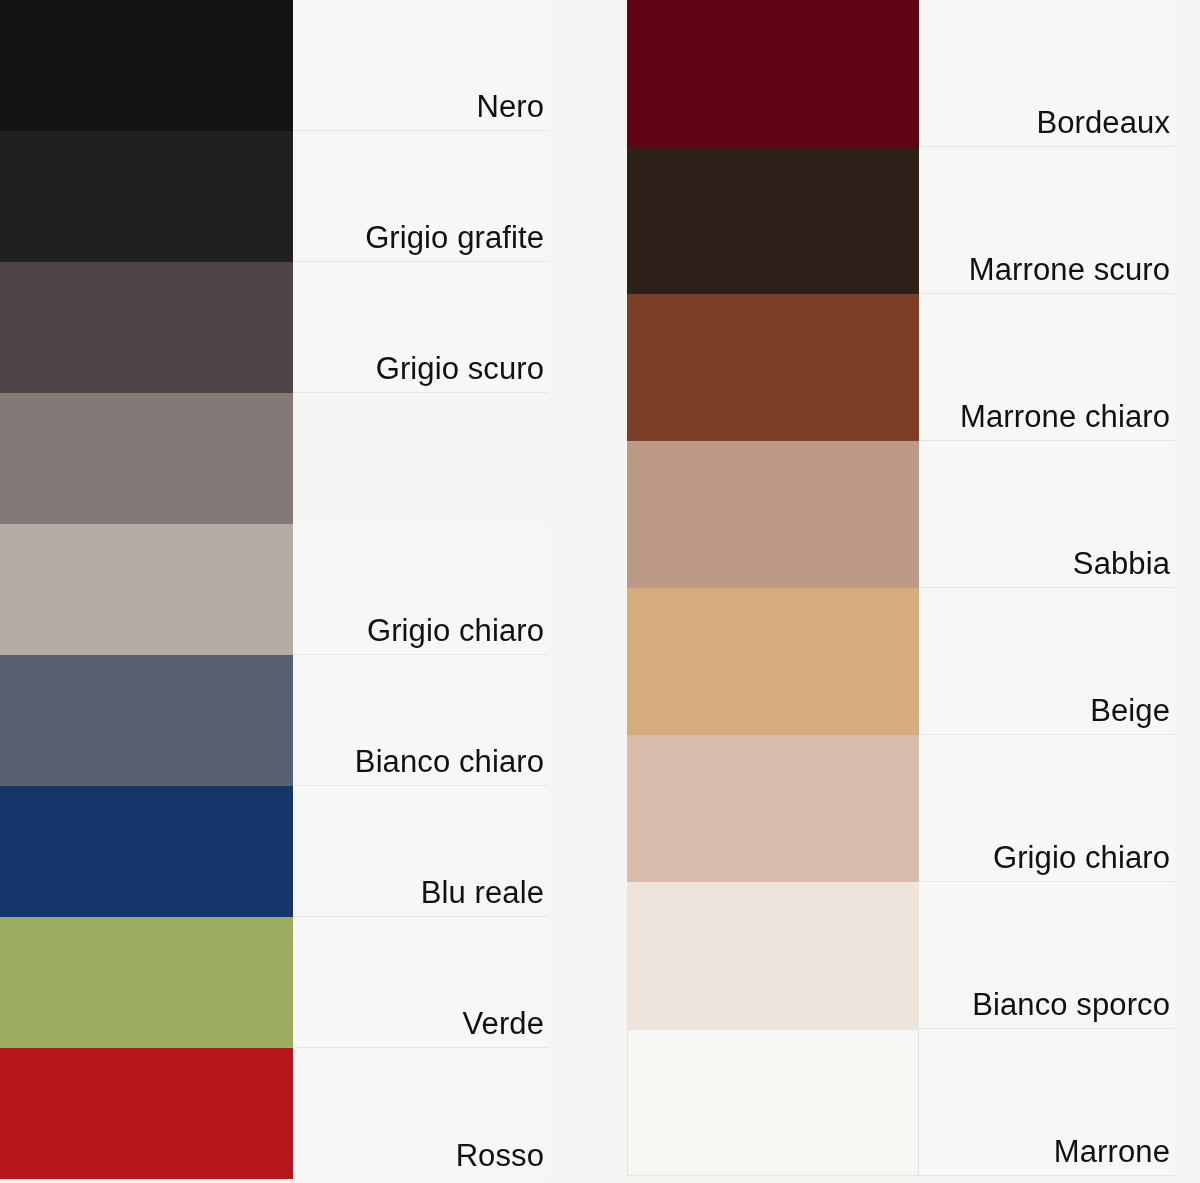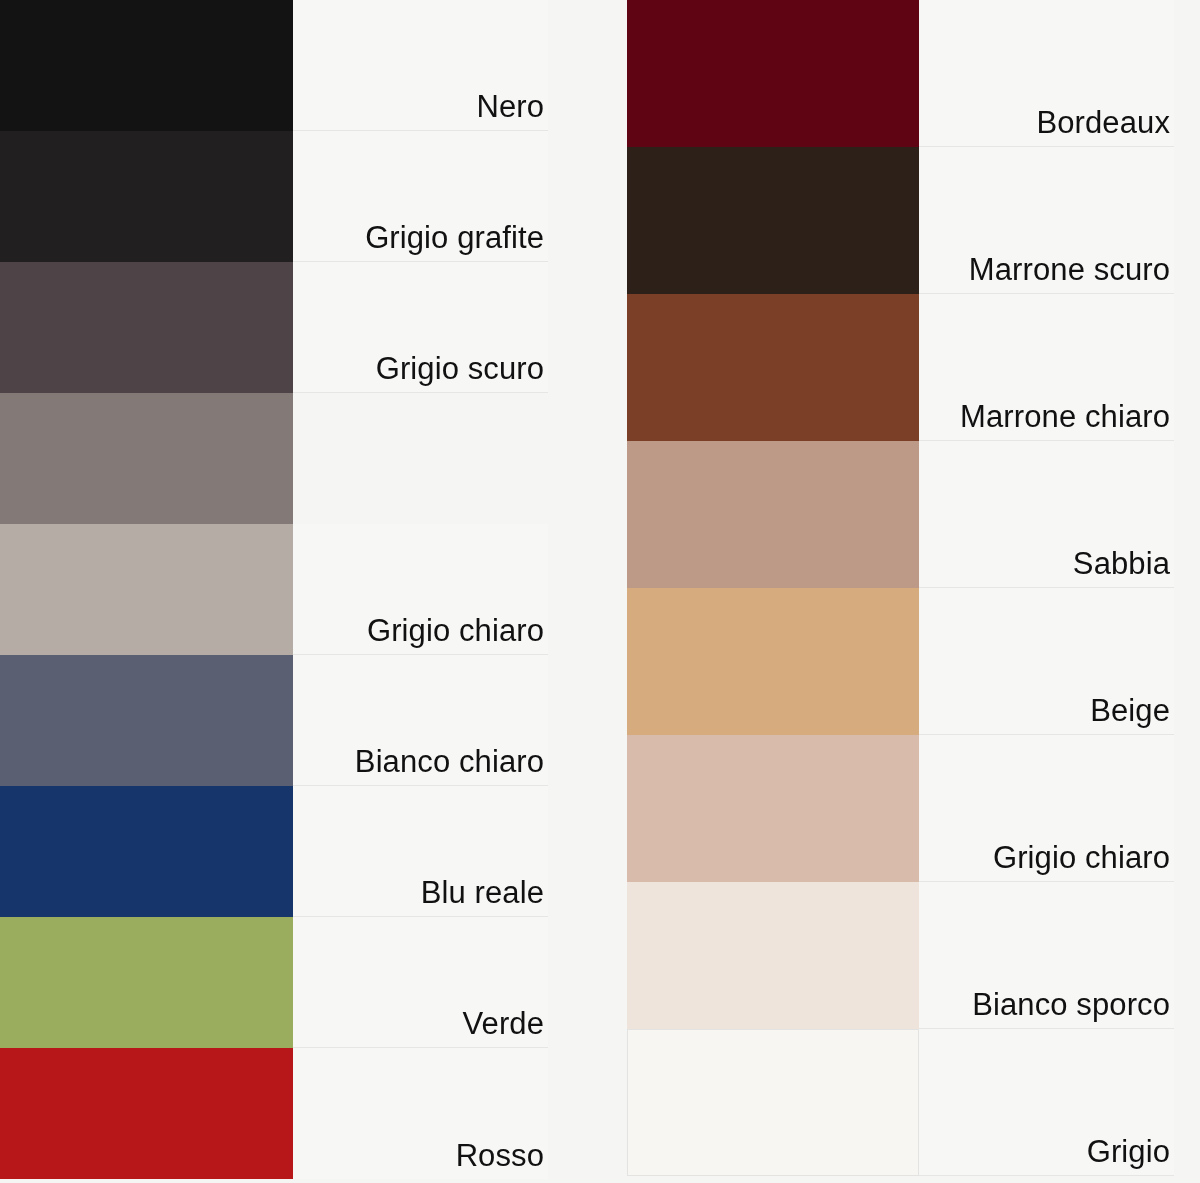--- a/index.html
+++ b/index.html
@@ -169,18 +169,18 @@
       </div>
       <div class="swatch-row">
         <div class="swatch-chip" style="background: rgb(239, 228, 220);"></div>
         <div class="swatch-label-cell">
           <span class="swatch-label">Bianco sporco</span>
         </div>
       </div>
       <div class="swatch-row">
         <div class="swatch-chip chip-outlined" style="background: rgb(247, 246, 243);"></div>
         <div class="swatch-label-cell">
-          <span class="swatch-label">Grigio</span>
+          <span class="swatch-label">Marrone</span>
         </div>
       </div>
     </div>
 
 </div>
 
 </body></html>

